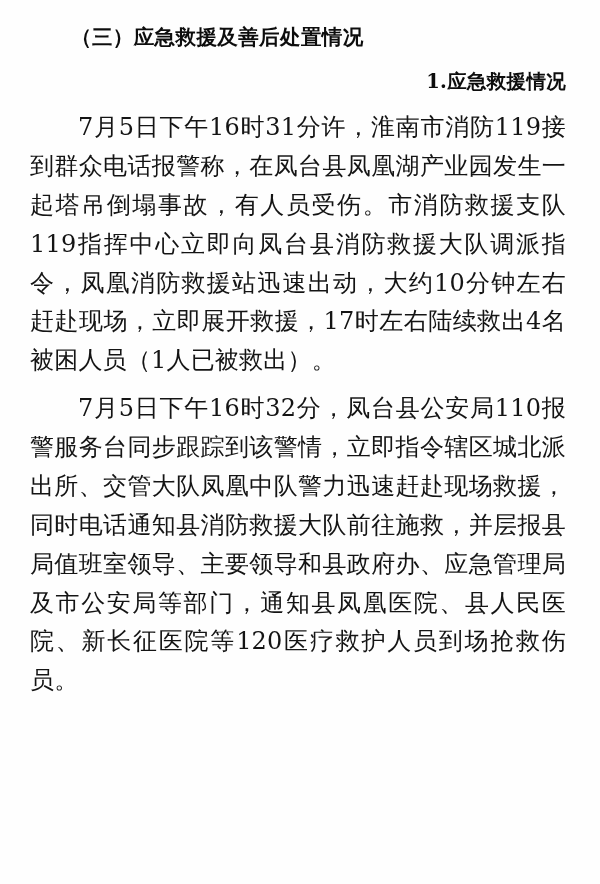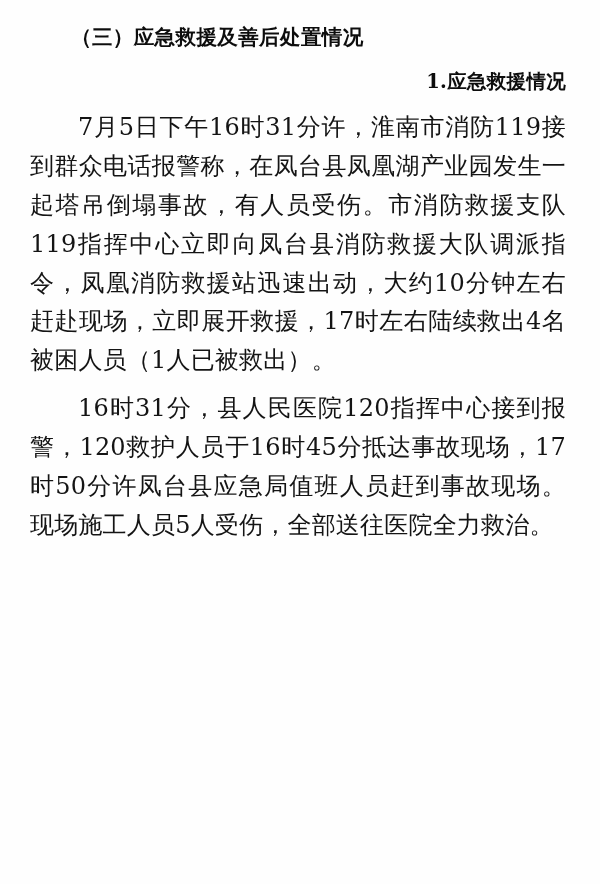--- a/index.html
+++ b/index.html
@@ -54,14 +54,14 @@
     margin-bottom: 0;
   }
 </style>
 </head>
 <body>
 
 <div class="page">
   <h1 class="doc-heading">（三）应急救援及善后处置情况</h1>
   <h2 class="sub-heading">1.应急救援情况</h2>
   <p class="para">7月5日下午16时31分许，淮南市消防119接到群众电话报警称，在凤台县凤凰湖产业园发生一起塔吊倒塌事故，有人员受伤。市消防救援支队119指挥中心立即向凤台县消防救援大队调派指令，凤凰消防救援站迅速出动，大约10分钟左右赶赴现场，立即展开救援，17时左右陆续救出4名被困人员（1人已被救出）。</p>
-  <p class="para">16时31分，县人民医院120指挥中心接到报警，120救护人员于16时45分抵达事故现场，17时50分许凤台县应急局值班人员赶到事故现场。现场施工人员5人受伤，全部送往医院全力救治。</p>
+  <p class="para">7月5日下午16时32分，凤台县公安局110报警服务台同步跟踪到该警情，立即指令辖区城北派出所、交管大队凤凰中队警力迅速赶赴现场救援，同时电话通知县消防救援大队前往施救，并层报县局值班室领导、主要领导和县政府办、应急管理局及市公安局等部门，通知县凤凰医院、县人民医院、新长征医院等120医疗救护人员到场抢救伤员。</p>
 </div>
 
 </body></html>

